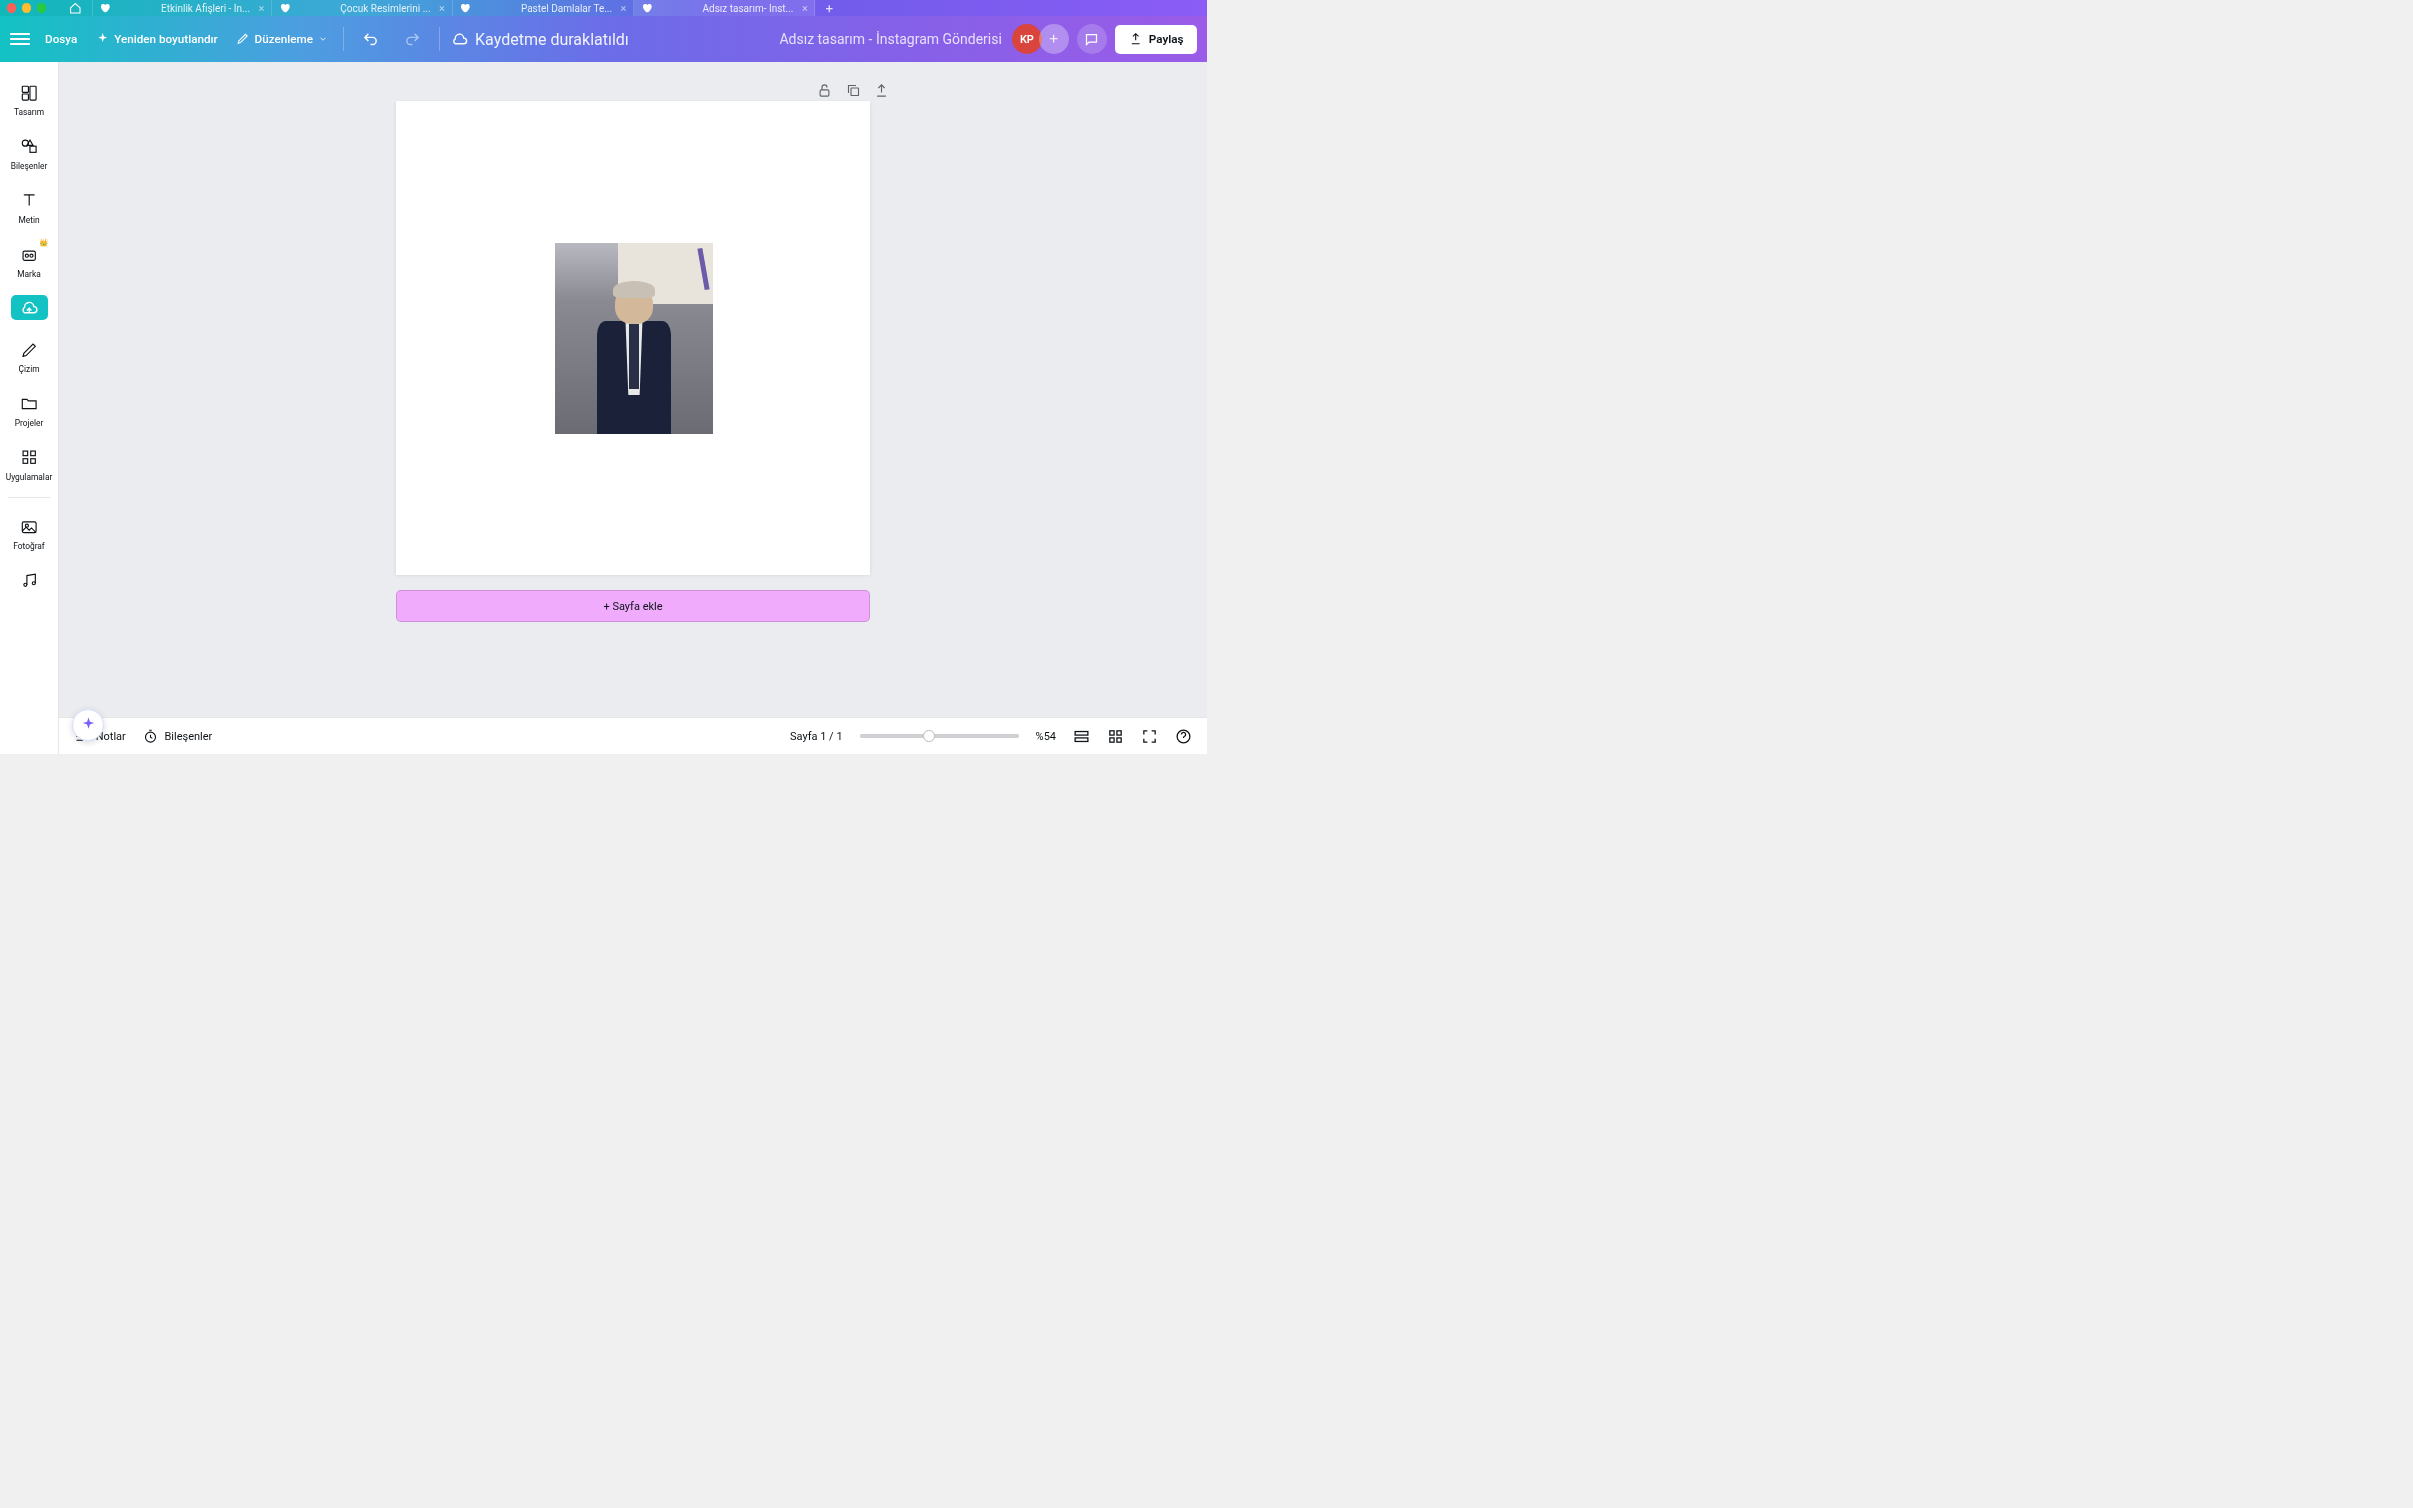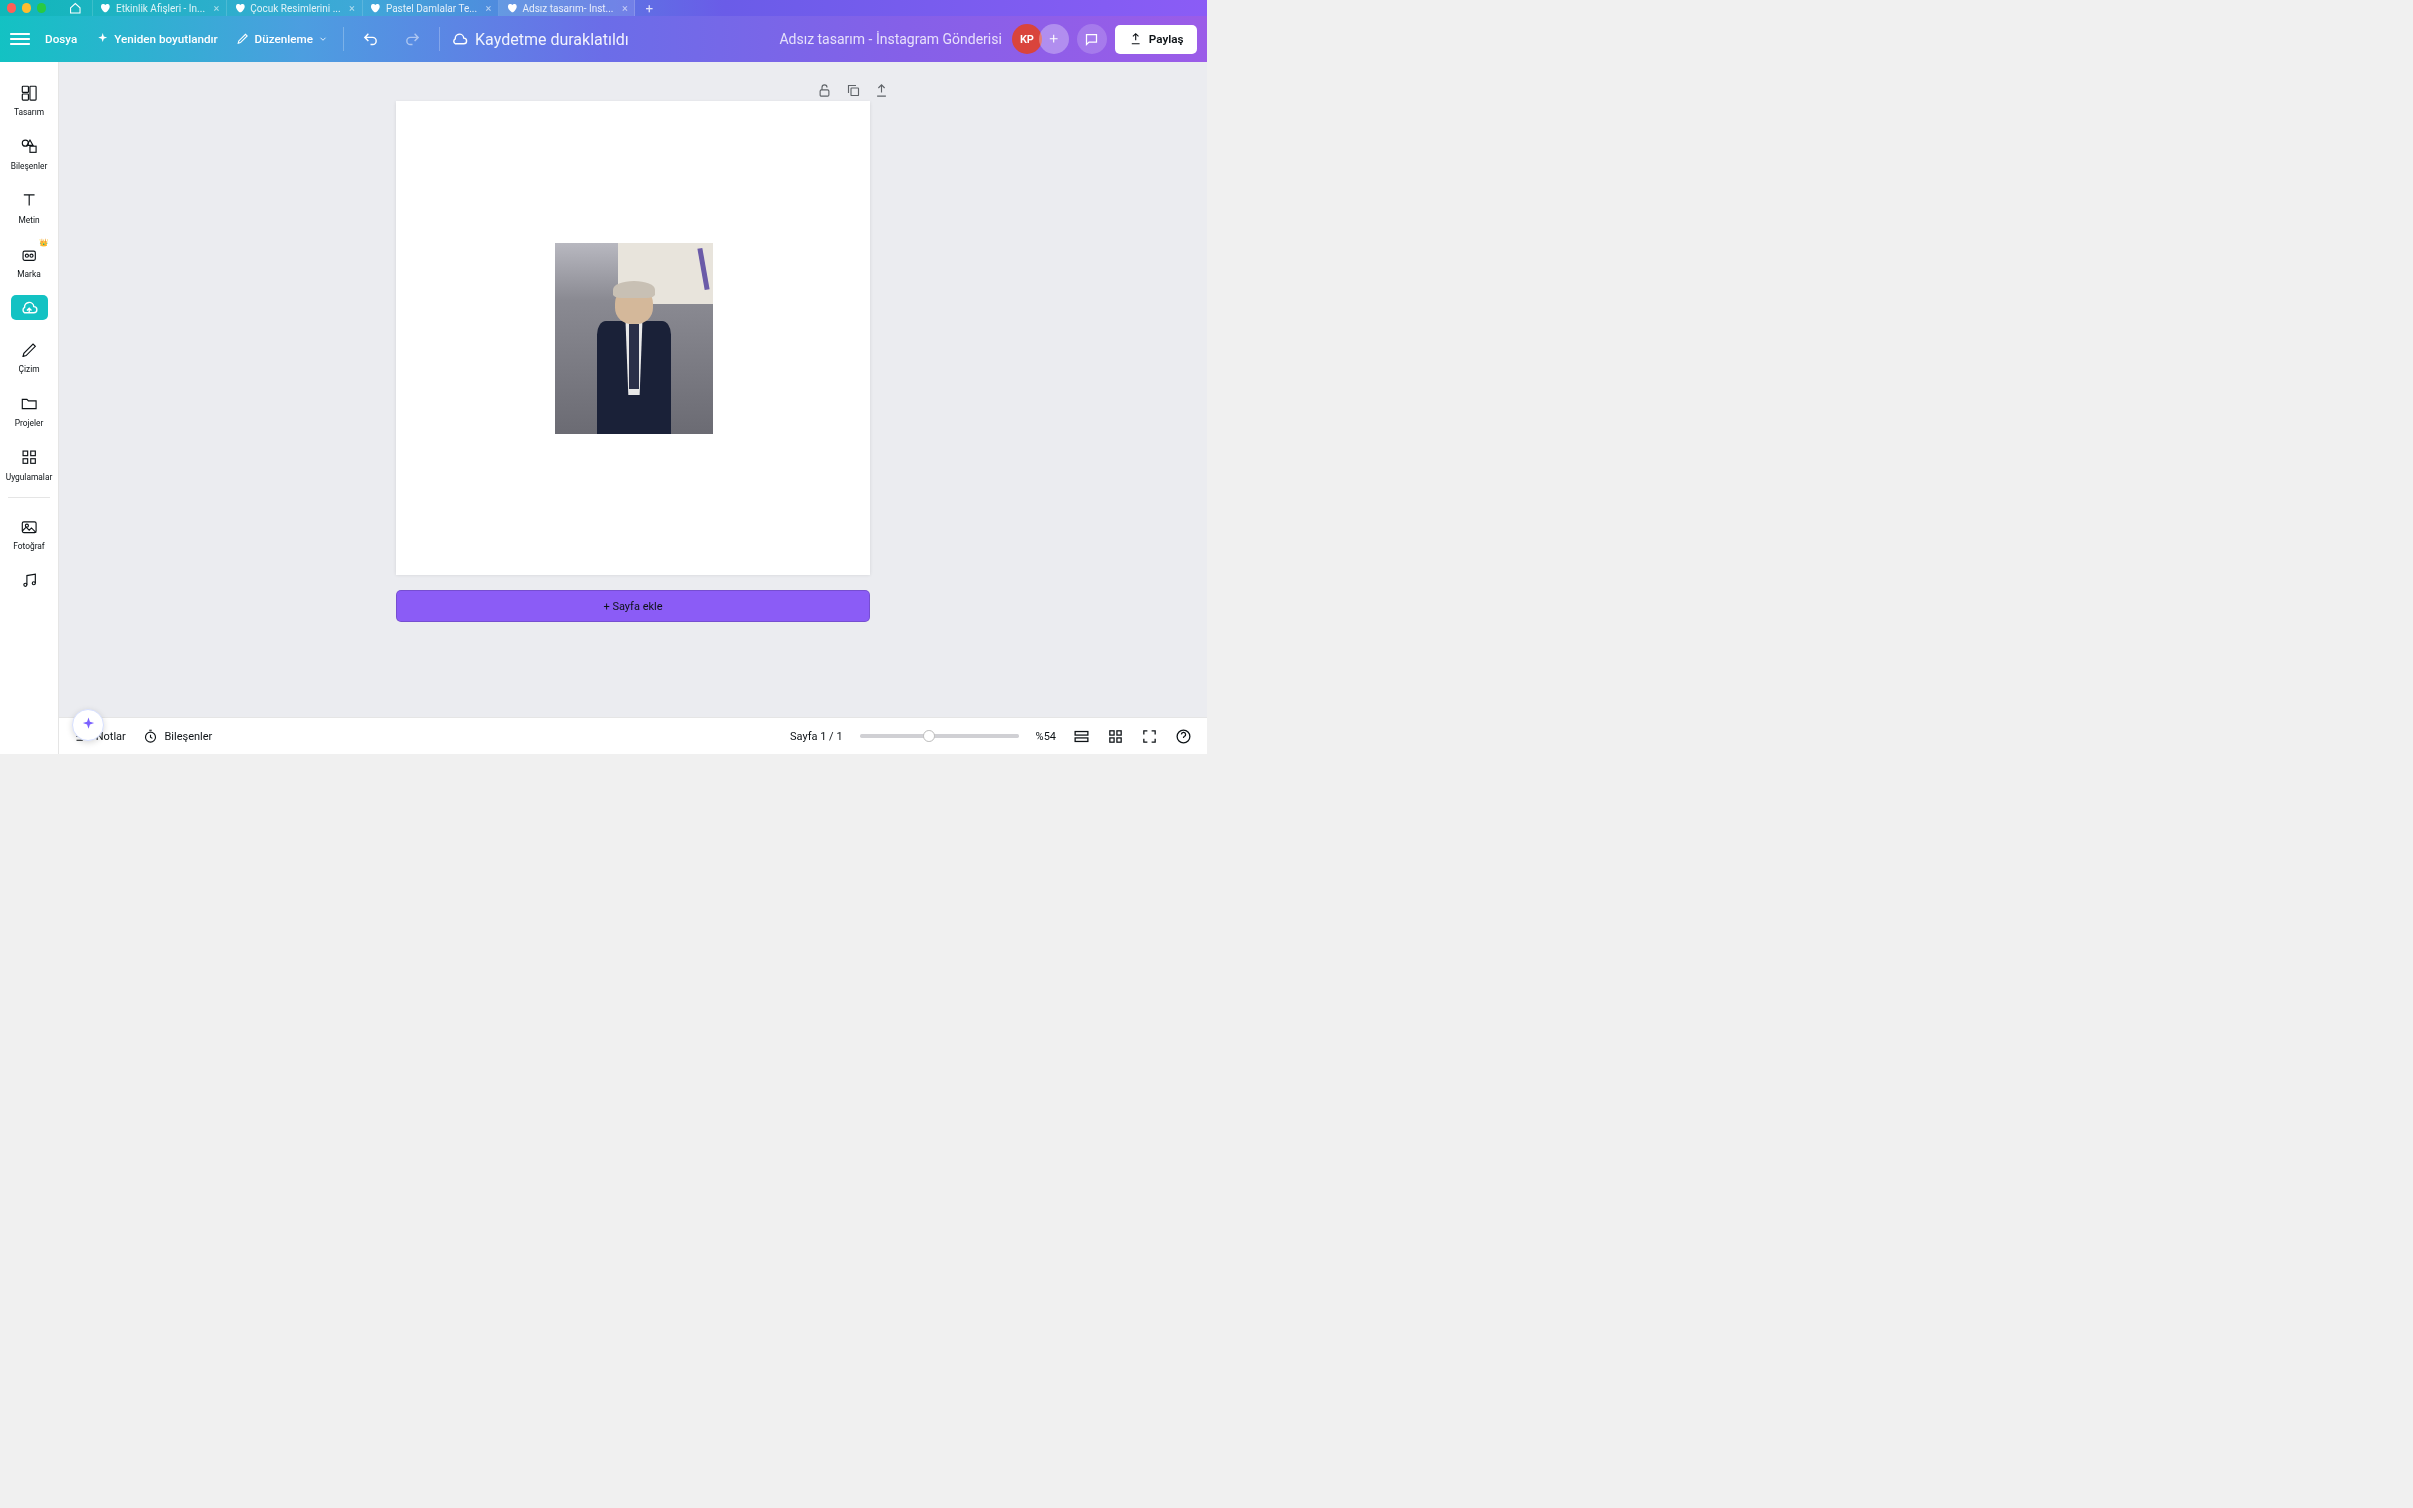--- a/index.html
+++ b/index.html
@@ -60,20 +60,21 @@
     .tab.active {
       background: rgba(255,255,255,0.12);
     }
     .tab-home {
       padding: 0 10px;
     }
     .tab-label {
       overflow: hidden;
       text-overflow: ellipsis;
       max-width: 101px;
+      margin-left: 45px;
     }
     .tab-close {
       font-size: 11px;
       opacity: 0.7;
       margin-left: 3.4px;
     }
     .tab-plus {
       padding: 0 10px;
       color: rgba(255,255,255,0.8);
       font-size: 13.4px;
@@ -373,21 +374,21 @@
       margin: 15px auto 0;
       height: 32px;
       border: 0.8px solid rgba(0,0,0,0.15);
       border-radius: 5px;
       display: flex;
       align-items: center;
       justify-content: center;
       font-size: 11px;
       color: #0d1216;
       cursor: pointer;
-      background: #8b5cf6;
+      background: #f0abfc;
     }
     .bottom-bar {
       height: 37px;
       background: #fff;
       border-top: 0.8px solid #e5e5e5;
       display: flex;
       align-items: center;
       padding: 0 15px;
       gap: 17px;
       font-size: 11px;

